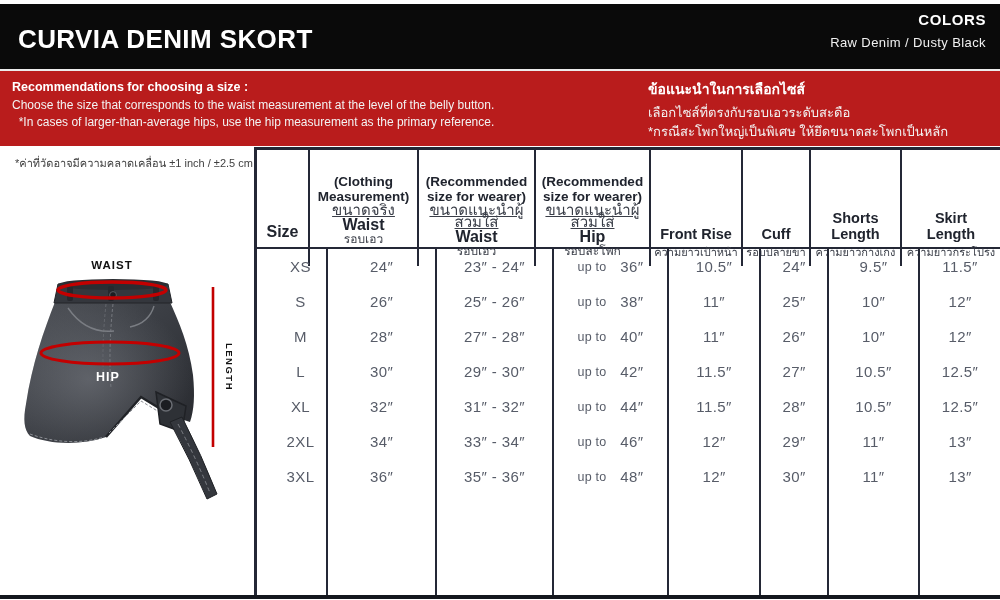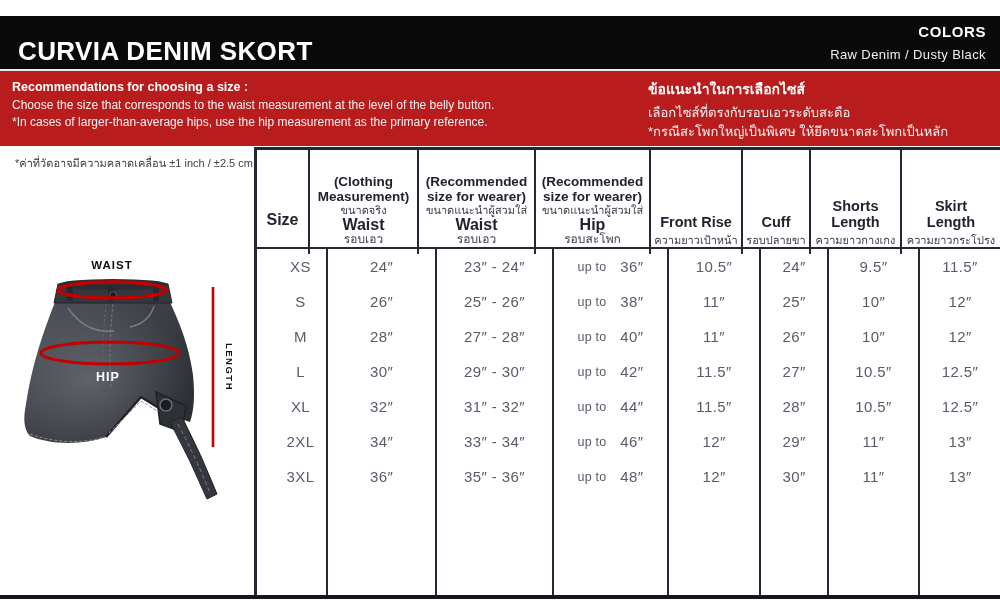--- a/index.html
+++ b/index.html
@@ -1,34 +1,34 @@
 <!DOCTYPE html>
 <html><head>
 <meta charset="utf-8">
 <style>
   html,body{margin:0;padding:0;background:#ffffff;}
   body{width:1000px;height:600px;overflow:hidden;position:relative;
        font-family:"Liberation Sans","DejaVu Sans",sans-serif;-webkit-font-smoothing:antialiased;}
   .screen{position:absolute;inset:0;background:#ffffff;}
 
   
-  .topbar{position:absolute;left:0;top:16px;width:1000px;height:69px;background:#0a0a0a;}
+  .topbar{position:absolute;left:0;top:4px;width:1000px;height:69px;background:#0a0a0a;}
   .page-title{position:absolute;left:18px;top:50%;transform:translateY(-50%);margin:0;
               color:#ffffff;font-size:26px;font-weight:bold;letter-spacing:.4px;white-space:nowrap;}
   .colors-box{position:absolute;right:14px;top:7px;text-align:right;color:#fff;}
   .colors-label{font-size:15px;font-weight:bold;letter-spacing:.6px;}
   .colors-value{margin-top:7px;font-size:13px;font-weight:300;color:#f1f1f1;letter-spacing:.4px;margin-left:8px;}
   .topbar-divider{position:absolute;left:0;top:69px;width:1000px;height:2px;background:#ececec;}
 
   
   .recs{position:absolute;left:0;top:71px;width:1000px;height:75px;background:#b91c1c;color:#fff;}
   .recs p{margin:0;}
   .recs-en{position:absolute;left:12px;top:9px;}
   .recs-en .t{font-size:12.5px;font-weight:bold;margin-bottom:3px;}
-  .recs-en .l{font-size:12px;font-weight:300;line-height:17px;color:#f3f3f3;}
+  .recs-en .l{font-size:12px;font-weight:300;line-height:17px;color:#f3f3f3;text-align:right;}
   .recs-th{position:absolute;left:648px;top:7px;}
   .recs-th .t{font-size:14px;font-weight:bold;margin-bottom:3px;}
   .recs-th .l{font-size:13px;font-weight:300;line-height:19px;color:#f3f3f3;}
 
   
   .tolerance-note{position:absolute;left:15px;top:154px;margin:0;font-size:11px;color:#3f3f3f;}
 
   
   .product{position:absolute;left:10px;top:240px;width:250px;height:290px;margin:0;}
   .product svg{display:block;}
@@ -38,21 +38,21 @@
               border-top:3px solid #242836;border-left:3px solid #242836;
               display:flex;flex-direction:column;background:#fff;}
   .thead,.trow{display:grid;grid-template-columns:53px 109px 117px 115px 92px 68px 91px 1fr;}
   .thead{height:97px;border-bottom:2px solid #242836;}
   .hcell,.tcell{border-right:2px solid #242836;min-width:0;}
   .hcell:last-child,.tcell:last-child{border-right:none;}
   .hcell{display:flex;flex-direction:column;align-items:center;text-align:center;color:#20242e;}
   .hcell.mid{padding:24px 2px 8px;}
   .hcell.bottom{justify-content:flex-end;padding-bottom:7px;}
   .h-paren{font-size:13.5px;font-weight:bold;line-height:15px;}
-  .h-th{font-size:11px;color:#3a3e48;line-height:12px;}
+  .h-th{font-size:15px;color:#3a3e48;line-height:12px;text-decoration:underline;}
   .h-label{font-size:16px;font-weight:bold;line-height:17px;}
   .h-sub{font-size:12px;color:#3a3e48;line-height:13px;}
   .hcell.bottom .h-label{font-size:14.5px;line-height:16px;margin-bottom:4px;}
   .hcell.bottom .h-sub{font-size:11px;}
   .col-size-h{justify-content:flex-end;padding-bottom:26px;align-items:center;}
   .col-size-h .h-label{font-size:16px;}
   .narrow .h-label{max-width:58px;margin-left:auto;margin-right:auto;}
 
   .tbody{flex:1;display:flex;flex-direction:column;}
   .trow{height:35px;flex:0 0 35px;padding-left:18px;}

